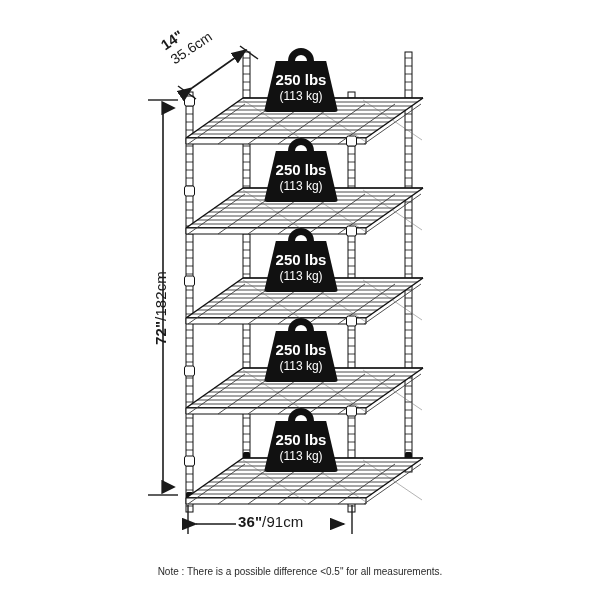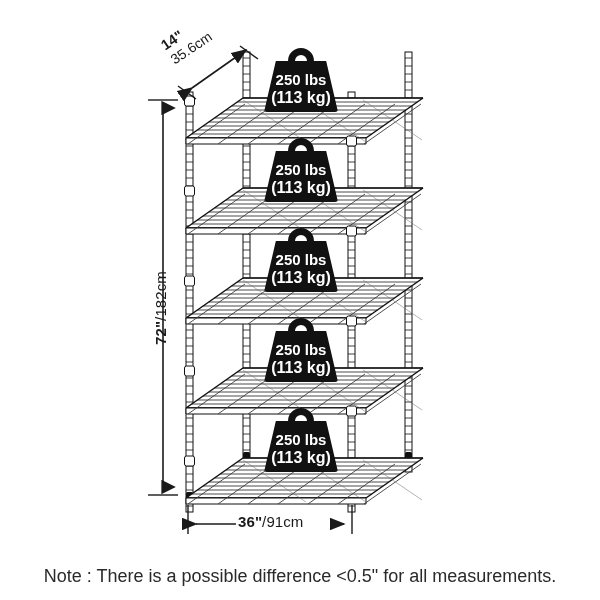--- a/index.html
+++ b/index.html
@@ -76,28 +76,28 @@
     background:#111111;
   }
   .badge .txt{
     position:absolute;left:0;top:24px;width:74px;
     z-index:3;
   }
   .badge .lbs{
     display:block;font-size:15px;font-weight:bold;line-height:1.12;
   }
   .badge .kg{
-    display:block;font-size:16px;font-weight:bold;line-height:1.18;
+    display:block;font-size:12px;font-weight:normal;line-height:1.18;
   }
 
   
   #note{
     position:absolute;left:0;top:566px;width:600px;
     text-align:center;
-    font-size:18px;
+    font-size:10px;
     color:#2a2a2a;
     font-family:"Liberation Sans", sans-serif;
   }
 </style>
 </head>
 <body>
 
 <div id="stage">
 
   <svg id="diagram" viewBox="0 0 600 600">

